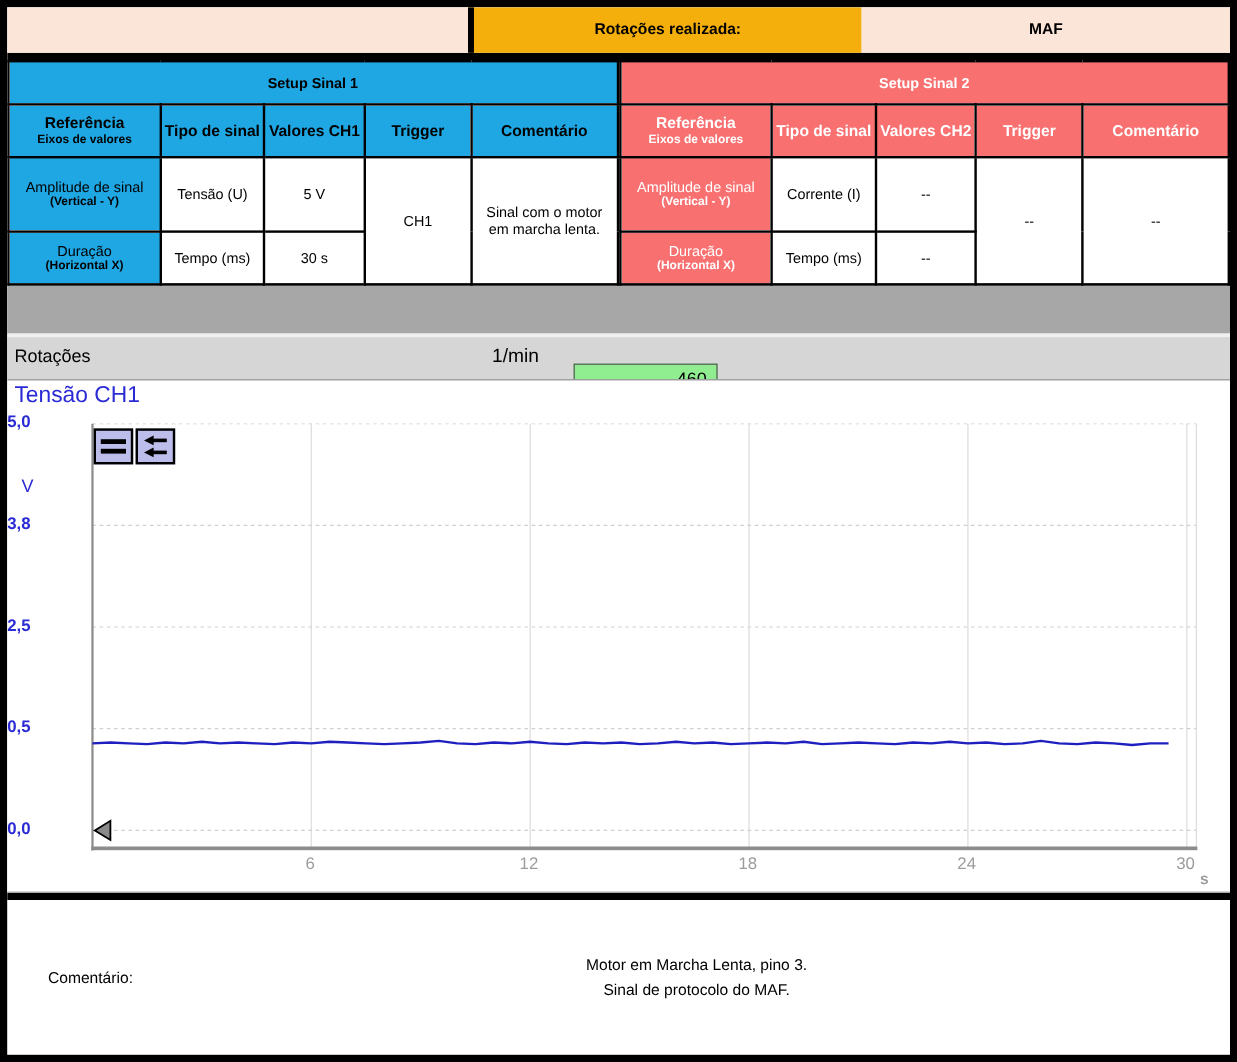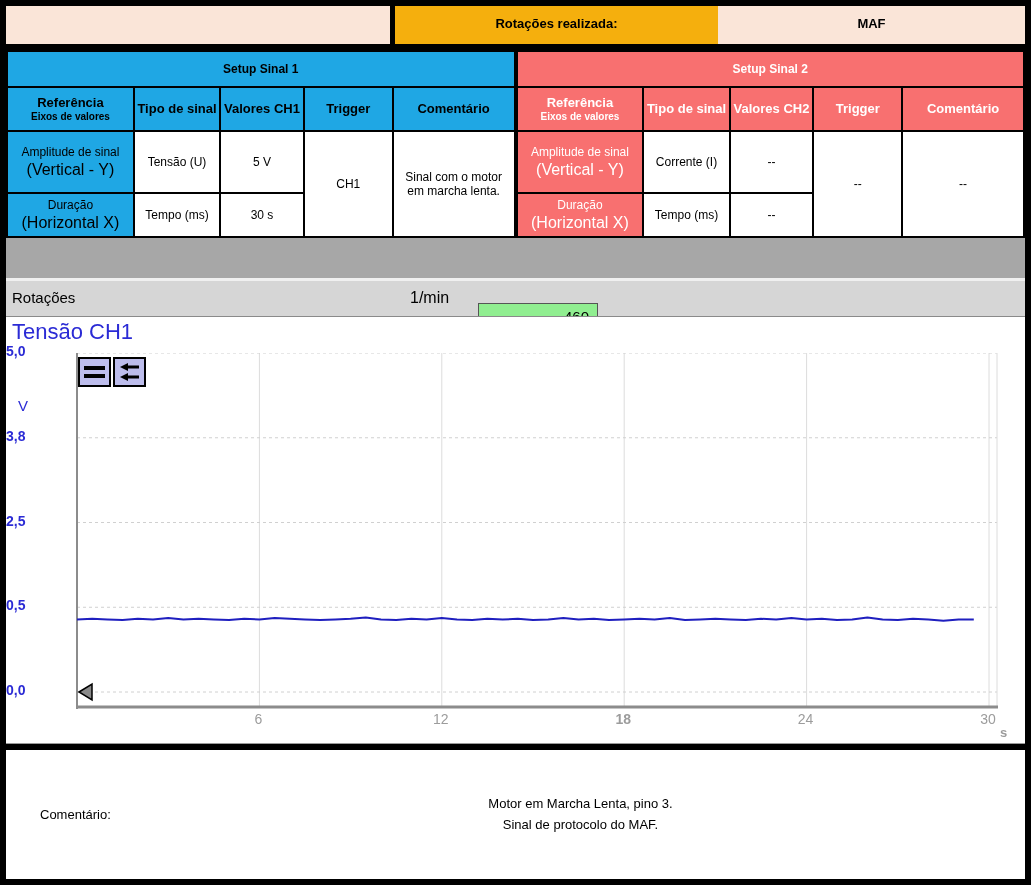--- a/index.html
+++ b/index.html
@@ -31,36 +31,36 @@
   tr.row-title{ height:36px; }
   tr.row-head{ height:44px; }
   tr.row-r1{ height:62px; }
   tr.row-r2{ height:44px; }
   table.t1 .accent{ background:var(--cyan); color:#000000; }
   table.t2 .accent{ background:var(--red); color:#fff; }
   .tbl-title{ font-size:15px; font-weight:bold; }
   th .h-main{ font-size:13px; font-weight:bold; line-height:1.15; }
   th .h-sub{ font-size:10px; font-weight:bold; line-height:1.1; }
   td .c-main{ font-size:12px; line-height:1.2; }
-  td .c-sub{ font-size:16px; line-height:1.2; }
+  td .c-sub{ font-size:10px; line-height:1.2;font-weight:bold; }
 
   
   .band-dark{ height:42px; background:var(--dark-band); }
   .band-light{ height:38px; background:var(--light-band); border-top:3px solid #f0f0f0;
     position:relative; }
   .rot-label{ position:absolute; left:6px; top:8px; font-size:15px; }
   .rot-unit{ position:absolute; left:404px; top:8px; font-size:16px; }
   .rot-value{ position:absolute; left:472px; top:3px; width:120px; height:27px;
     background:var(--green); border:1px solid #555; font-size:15px; line-height:25px;
     text-align:right; padding-right:8px;margin-top:19px; }
 
   
   .chart-panel{ height:428px; background:#fff; position:relative;
     border-top:1px solid #8a8a8a; border-bottom:1px solid #9a9a9a; }
-  .chart-title{ position:absolute; left:6px; top:2px; font-size:22px;
+  .chart-title{ position:absolute; left:6px; top:2px; font-size:19px;
     color:var(--blue-text); }
   .y-unit{ position:absolute; left:12px; top:80px; font-size:15px; color:var(--blue-text); }
   #plot{ position:absolute; left:70px; top:36px; }
   .ytick{ position:absolute; left:0; width:62px; font-size:14px;
     font-weight:bold; color:var(--blue-text); }
   .xtick{ position:absolute; width:40px; text-align:center; font-size:14px;
     color:#9c9c9c; }
   .x-unit{ position:absolute; font-size:13px; font-weight:bold; color:#9c9c9c; }
   .plot-btns{ position:absolute; left:72px; top:40px; display:flex; gap:2px; }
   .plot-btn{ width:33px; height:30px; background:var(--lavender);
@@ -237,21 +237,21 @@
         </svg>
       </div>
     </div>
   <div class="ytick" style="top: 26px;">5,0</div>
       <div class="ytick" style="top: 110.75px;">3,8</div>
       <div class="ytick" style="top: 195.5px;">2,5</div>
       <div class="ytick" style="top: 280.25px;">0,5</div>
       <div class="ytick" style="top: 365px;">0,0</div>
       <div class="xtick" style="left: 232.4px; top: 394px;">6</div>
       <div class="xtick" style="left: 414.8px; top: 394px;">12</div>
-      <div class="xtick" style="left: 597.2px; top: 394px; font-weight: bold;">18</div>
+      <div class="xtick" style="left: 597.2px; top: 394px;">18</div>
       <div class="xtick" style="left: 779.6px; top: 394px;">24</div>
       <div class="xtick" style="left: 962px; top: 394px;">30</div>
       <div class="x-unit" style="left: 994px; top: 408px;">s</div>
     </div>
 
   <div class="sep-black2"></div>
 
   <div class="comment-row">
     <div class="comment-label">Comentário:</div>
     <div class="comment-text">

